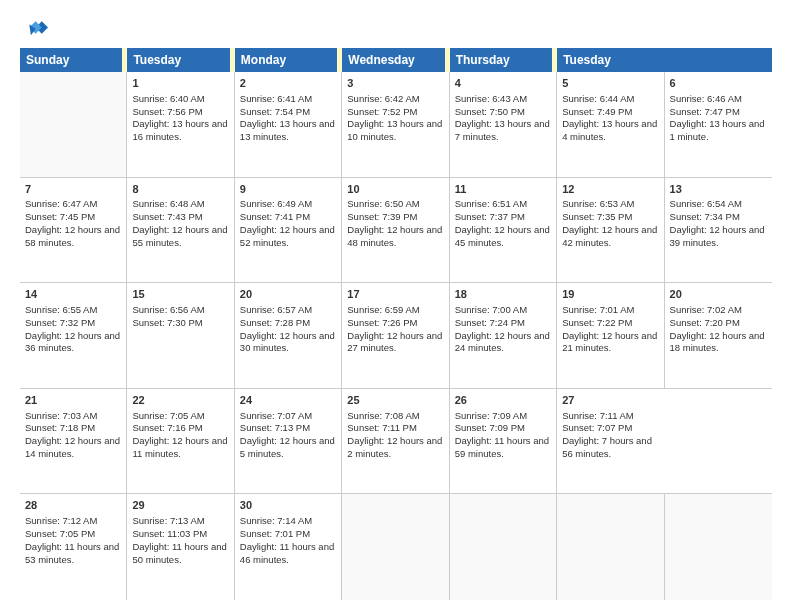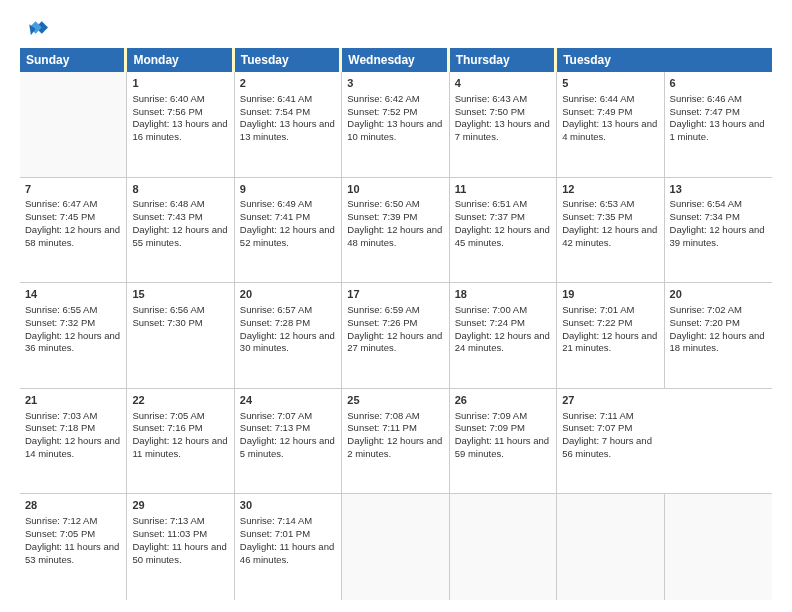--- a/index.html
+++ b/index.html
@@ -62,21 +62,21 @@
     .cal-header {
       display: grid;
       grid-template-columns: repeat(7, 1fr);
       background: #2a6db5;
     }
     .cal-header-cell {
       color: #fff;
       font-size: 12px;
       font-weight: bold;
       padding: 5px 6px;
-      border-right: 3px solid #fef9c3;
+      border-right: 5px solid #fef9c3;
     }
     .cal-header-cell:last-child { border-right: none; }
     .cal-body {
       flex: 1;
       display: grid;
       grid-template-rows: repeat(5, 1fr);
     }
     .cal-week {
       display: grid;
       grid-template-columns: repeat(7, 1fr);
@@ -120,22 +120,22 @@
     </div>
     <div class="title-block">
       <div class="month-title"></div>
       <div class="location"></div>
     </div>
   </div>
 
   <div class="calendar">
     <div class="cal-header">
     <div class="cal-header-cell">Sunday</div>
+        <div class="cal-header-cell">Tuesday</div>
         <div class="cal-header-cell">Monday</div>
-        <div class="cal-header-cell">Tuesday</div>
         <div class="cal-header-cell">Wednesday</div>
         <div class="cal-header-cell">Thursday</div>
         <div class="cal-header-cell">Tuesday</div>
       </div>
     <div class="cal-body">
     <div class="cal-week">
           <div class="cal-cell empty"></div>
           <div class="cal-cell">
             <span class="day-num">1</span>
             <div>Sunrise: 6:40 AM</div>

